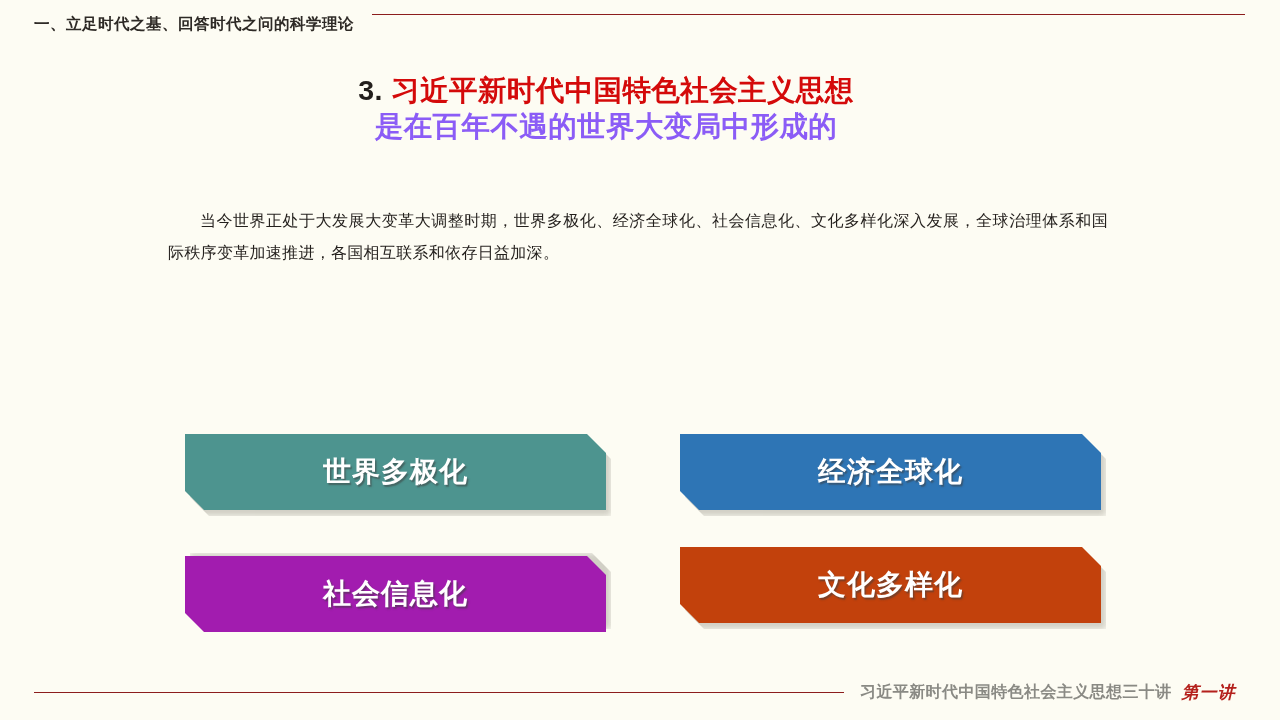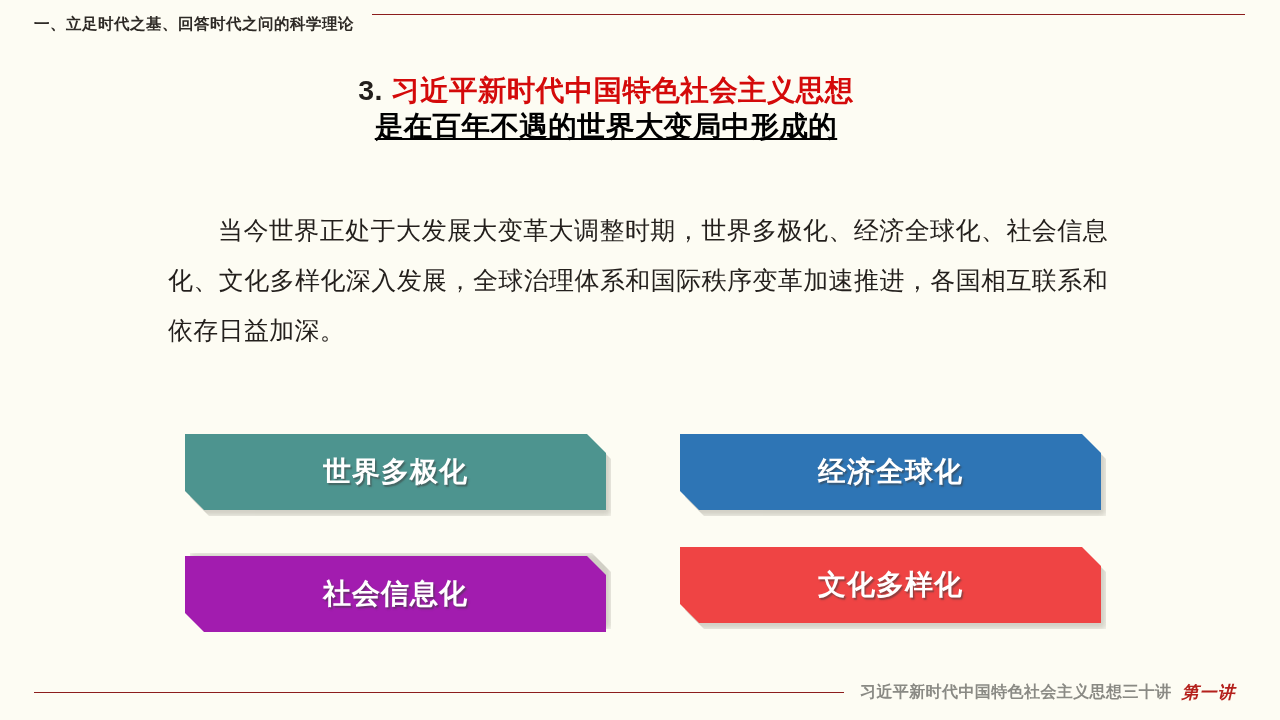--- a/index.html
+++ b/index.html
@@ -50,29 +50,29 @@
     line-height: 1.28;
   }
   #title-block .t-line {
     font-size: 28.5px;
     font-weight: bold;
     letter-spacing: 0.4px;
     white-space: nowrap;
   }
   .t-num { color: #231f1c; }
   .t-red { color: #d40a0a; }
-  .t-dark { color: #000000; text-decoration: underline; }
+  .t-dark { color: #8b5cf6; }
 
   
   #body-paragraph {
     position: absolute;
     left: 168px;
     top: 205px;
     width: 940px;
-    font-size: 25px;
+    font-size: 16px;
     color: #231f1c;
     line-height: 2.0;
     text-align: justify;
     text-indent: 2em;
     letter-spacing: 0.3px;
   }
 
   
   #box-grid {
     position: absolute;
@@ -184,21 +184,21 @@
   </div>
 
   <div class="kw-box pos-r0c0" id="box0" style="background: rgb(77, 148, 143);">
     <span class="kw-label">世界多极化</span>
   </div>
 
   <div class="kw-box pos-r1c0" id="box2" style="background: #a21caf; margin-top: 9px;">
     <span class="kw-label">社会信息化</span>
   </div>
 
-  <div class="kw-box pos-r1c1" id="box3" style="background: #ef4444;">
+  <div class="kw-box pos-r1c1" id="box3" style="background: #c2410c;">
     <span class="kw-label">文化多样化</span>
   </div>
 
 </div>
 
 <div id="slide-footer">
   <div class="ftr-rule"></div>
   <div class="ftr-text">习近平新时代中国特色社会主义思想三十讲</div>
   <div class="ftr-badge">第一讲</div>
 </div>

